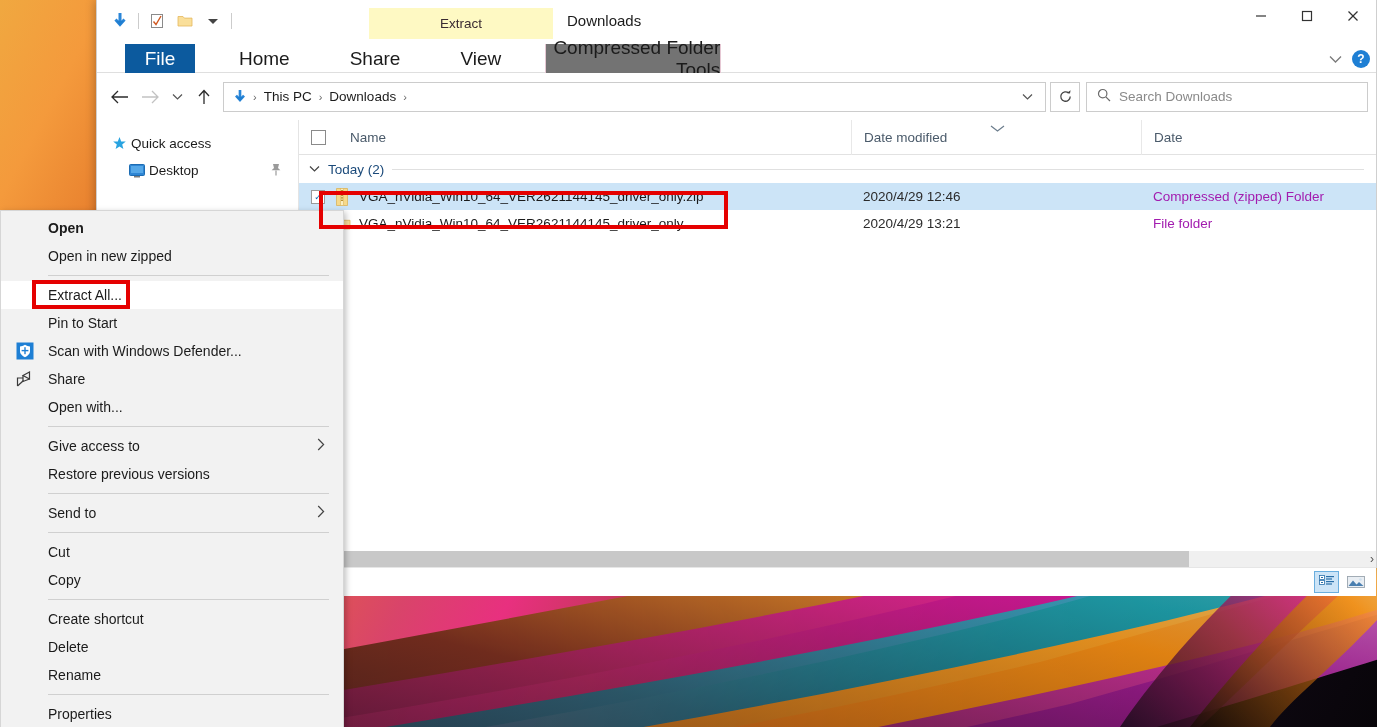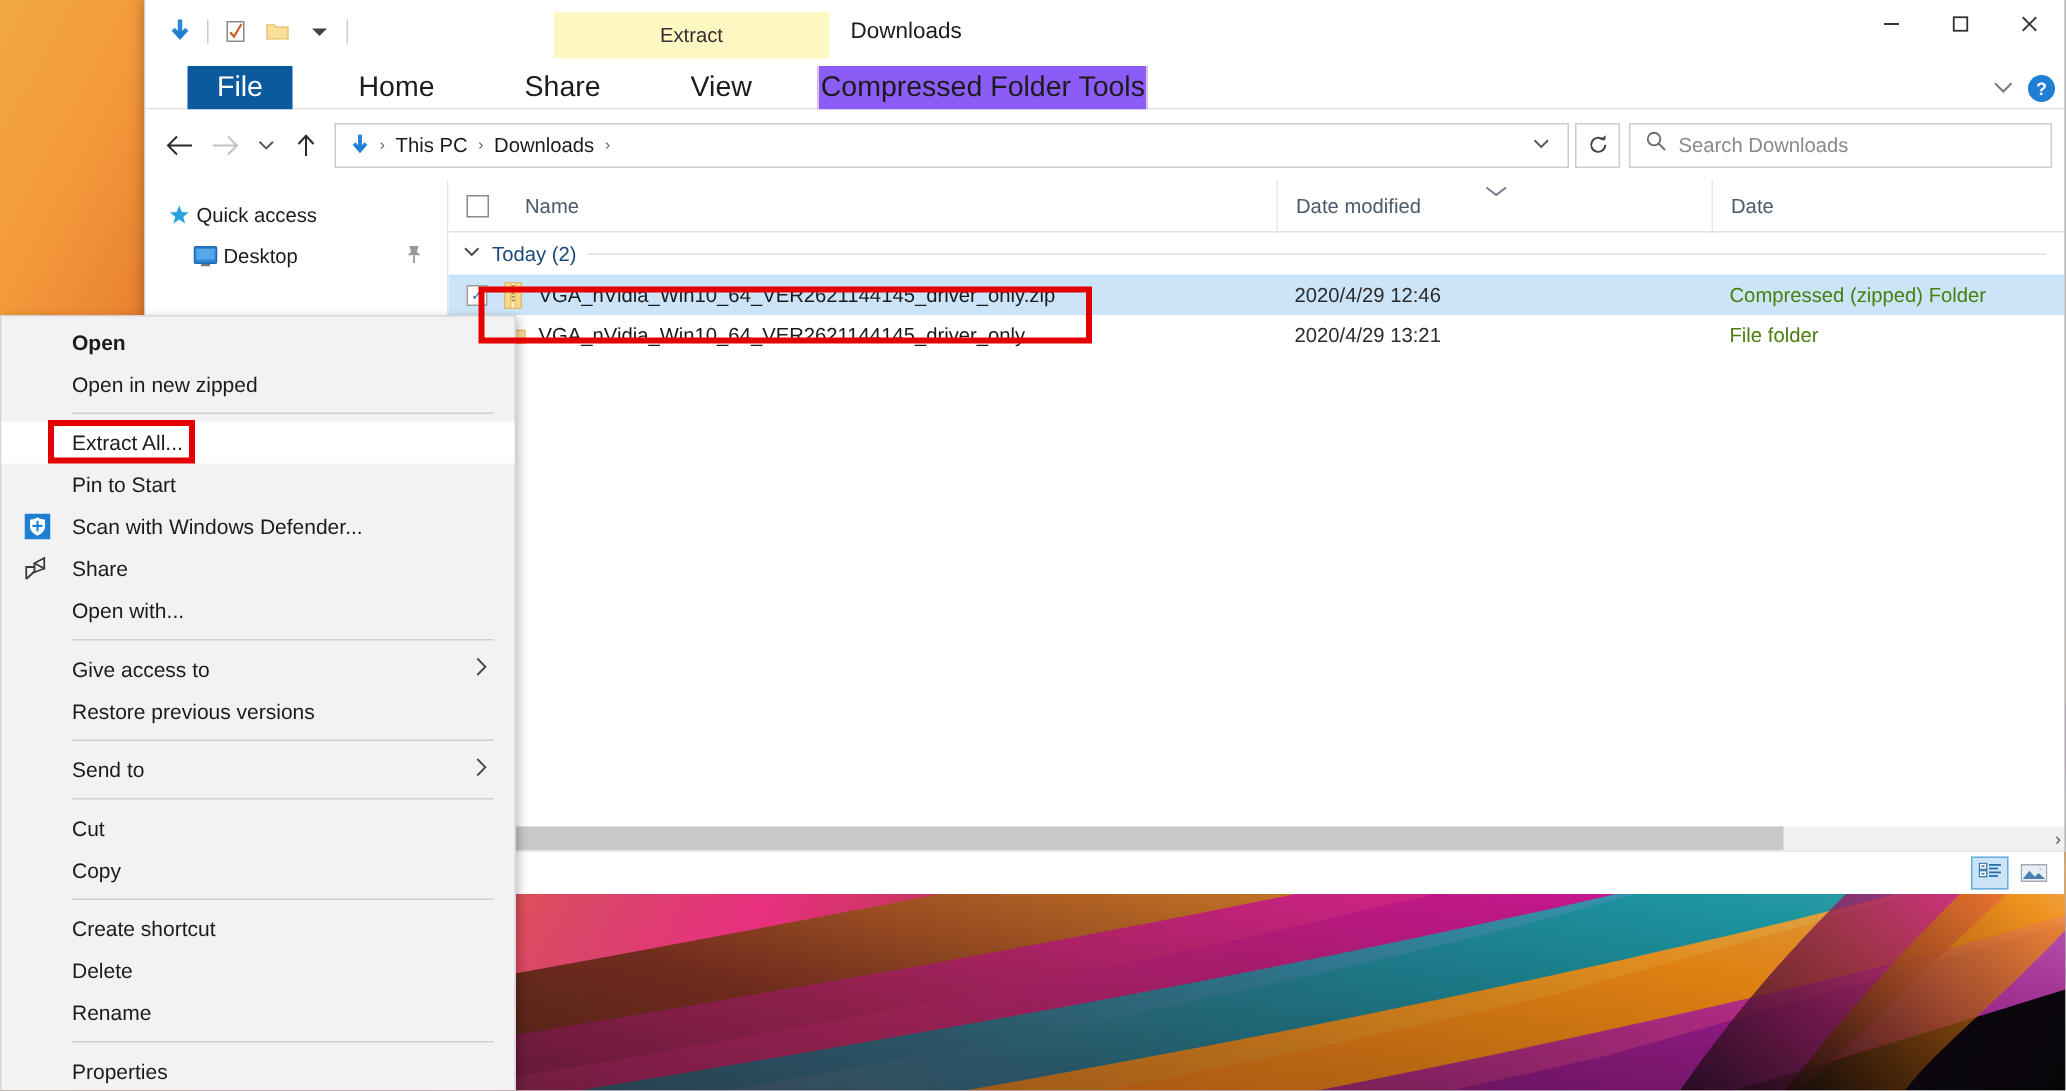--- a/index.html
+++ b/index.html
@@ -98,24 +98,24 @@
     font-size: 19px; color: #1b1b1b;
     padding: 0 16px;
     min-width: 60px;
     margin-left: 28px;
   }
   .tab.file {
     background: #0c5a9e; color: #ffffff;
     width: 70px; padding: 0;
   }
   .tab.ctxtab {
-    background: #8b5cf6;
+    background: #737373;
     border-left: 1px solid #e6c8d4;
     border-right: 1px solid #e6c8d4;
-    width: 220px; padding: 0;
+    width: 176px; padding: 0; text-align: right;
   }
   .ribbon-right {
     position: absolute; right: 6px; top: 0;
     height: 29px; display: flex; align-items: center; gap: 10px;
   }
   .chev-down { color: #7a7a7a; }
   .help-btn {
     width: 18px; height: 18px; border-radius: 50%;
     background: #1e7fd4; color: #fff;
     font-size: 12px; font-weight: bold;
@@ -221,21 +221,21 @@
     display: flex; align-items: center; height: 27px;
     font-size: 13.5px; color: #1b1b1b;
     position: relative;
   }
   .row.selected { background: #cce4f7; }
   .cell.name {
     width: 552px; display: flex; align-items: center; gap: 8px;
     padding-left: 12px;
   }
   .cell.date { width: 290px; padding-left: 12px; color: #2b2b2b; }
-  .cell.type { width: 235px; padding-left: 12px; color: #4d7c0f; }
+  .cell.type { width: 235px; padding-left: 12px; color: #a21caf; }
   .row-check {
     width: 14px; height: 14px; border: 1px solid #9a9a9a; background: #fff;
     display: flex; align-items: center; justify-content: center;
     font-size: 9px; color: #1b6cb0;
   }
   .row-check.hidden { border-color: transparent; background: transparent; }
   .fileicon { width: 18px; height: 18px; display: flex; align-items: center; justify-content: center; }
 
   
   .hscroll {

